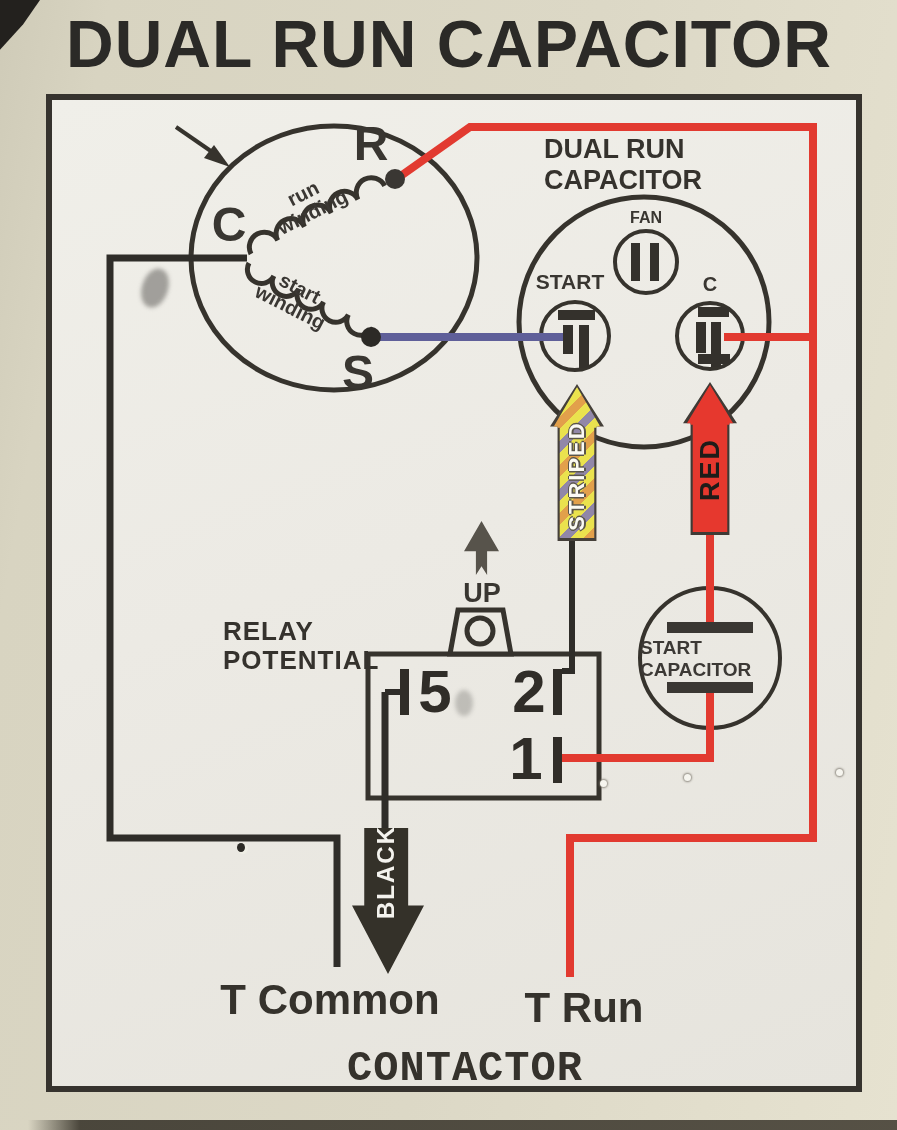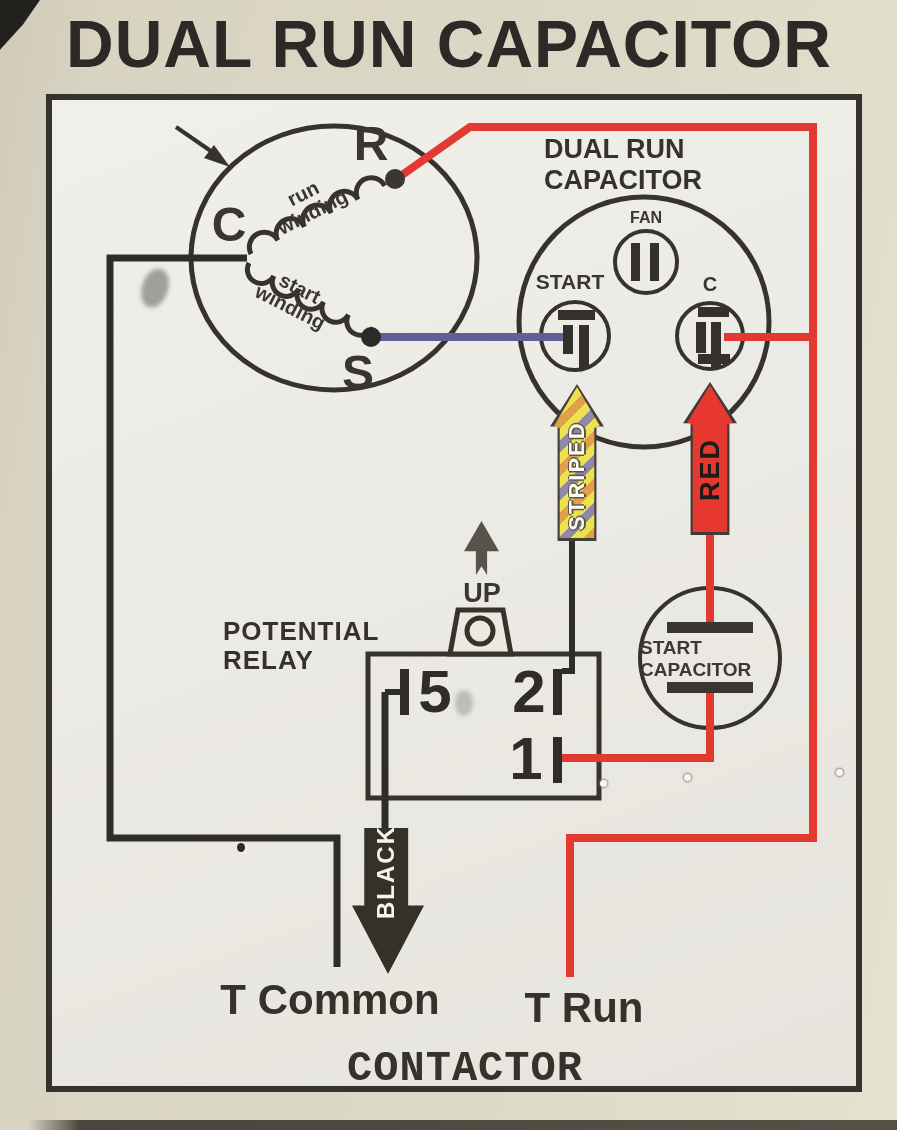--- a/index.html
+++ b/index.html
@@ -167,22 +167,22 @@
     <div>DUAL RUN</div>
     <div>CAPACITOR</div>
   </div>
   <div class="lbl ctr" style="left:606px;top:209px;width:80px;font-size:16px;">FAN</div>
   <div class="lbl ctr" style="left:520px;top:270px;width:100px;font-size:21px;">START</div>
   <div class="lbl ctr" style="left:690px;top:273px;width:40px;font-size:20px;">C</div>
 
   <div class="lbl ctr" style="left:462px;top:578px;width:40px;font-size:27px;">UP</div>
 
   <div class="two-line" style="left:223px;top:617px;width:180px;font-size:26px;line-height:29px;letter-spacing:1px;">
+    <div>RELAY</div>
     <div>POTENTIAL</div>
-    <div>RELAY</div>
   </div>
 
   <div class="digit" style="left:408px;top:661px;width:54px;">5</div>
   <div class="digit" style="left:502px;top:661px;width:54px;">2</div>
   <div class="digit" style="left:499px;top:728px;width:54px;">1</div>
 
   <div class="two-line" style="left:640px;top:637px;width:140px;font-size:19px;line-height:22px;color:#3c3935;">
     <div>START</div>
     <div>CAPACITOR</div>
   </div>

